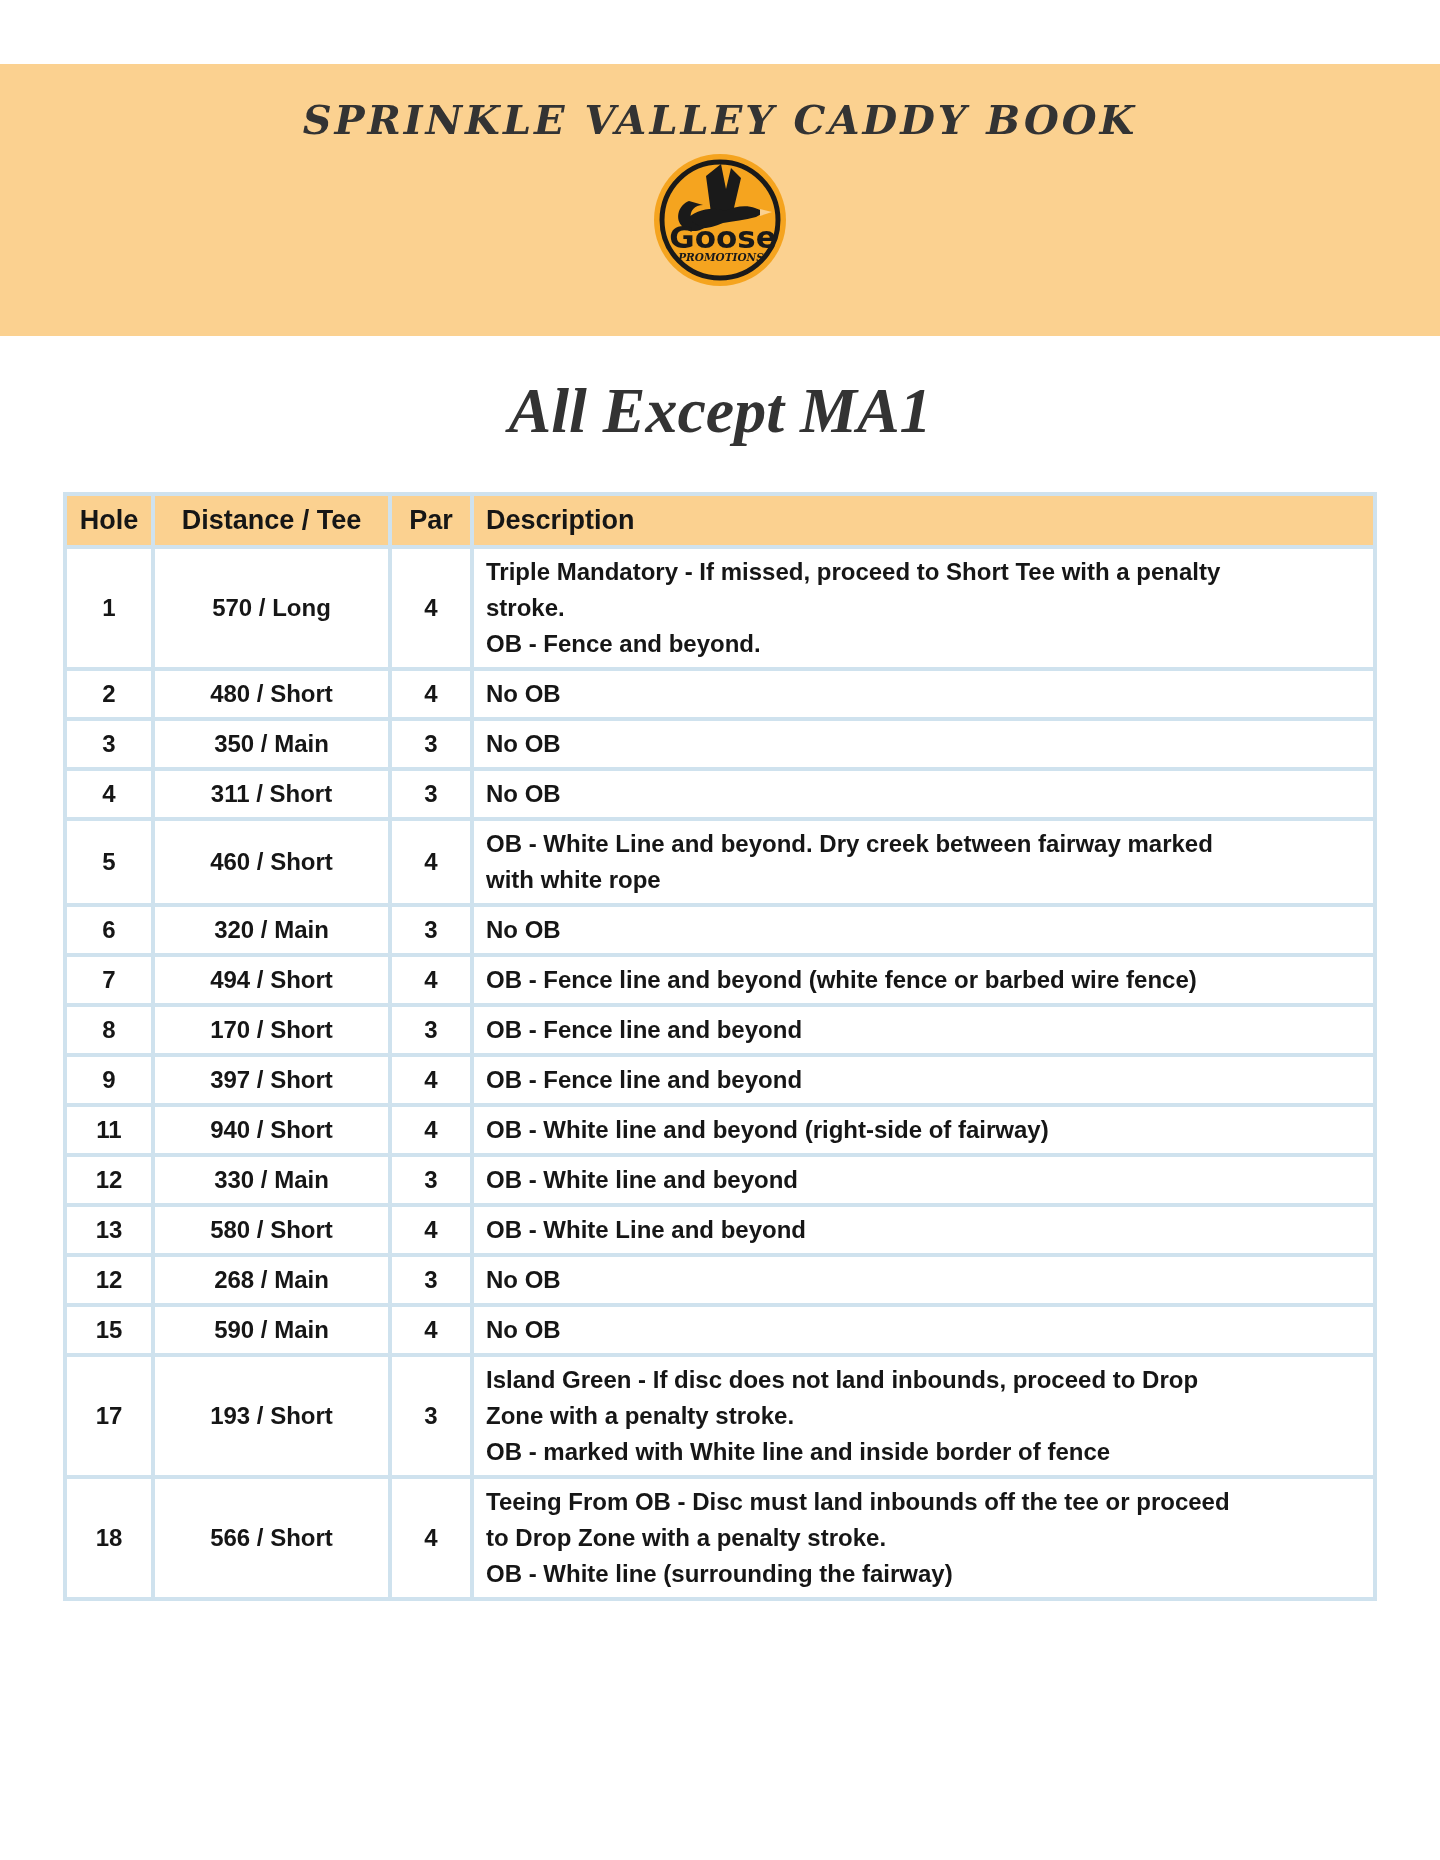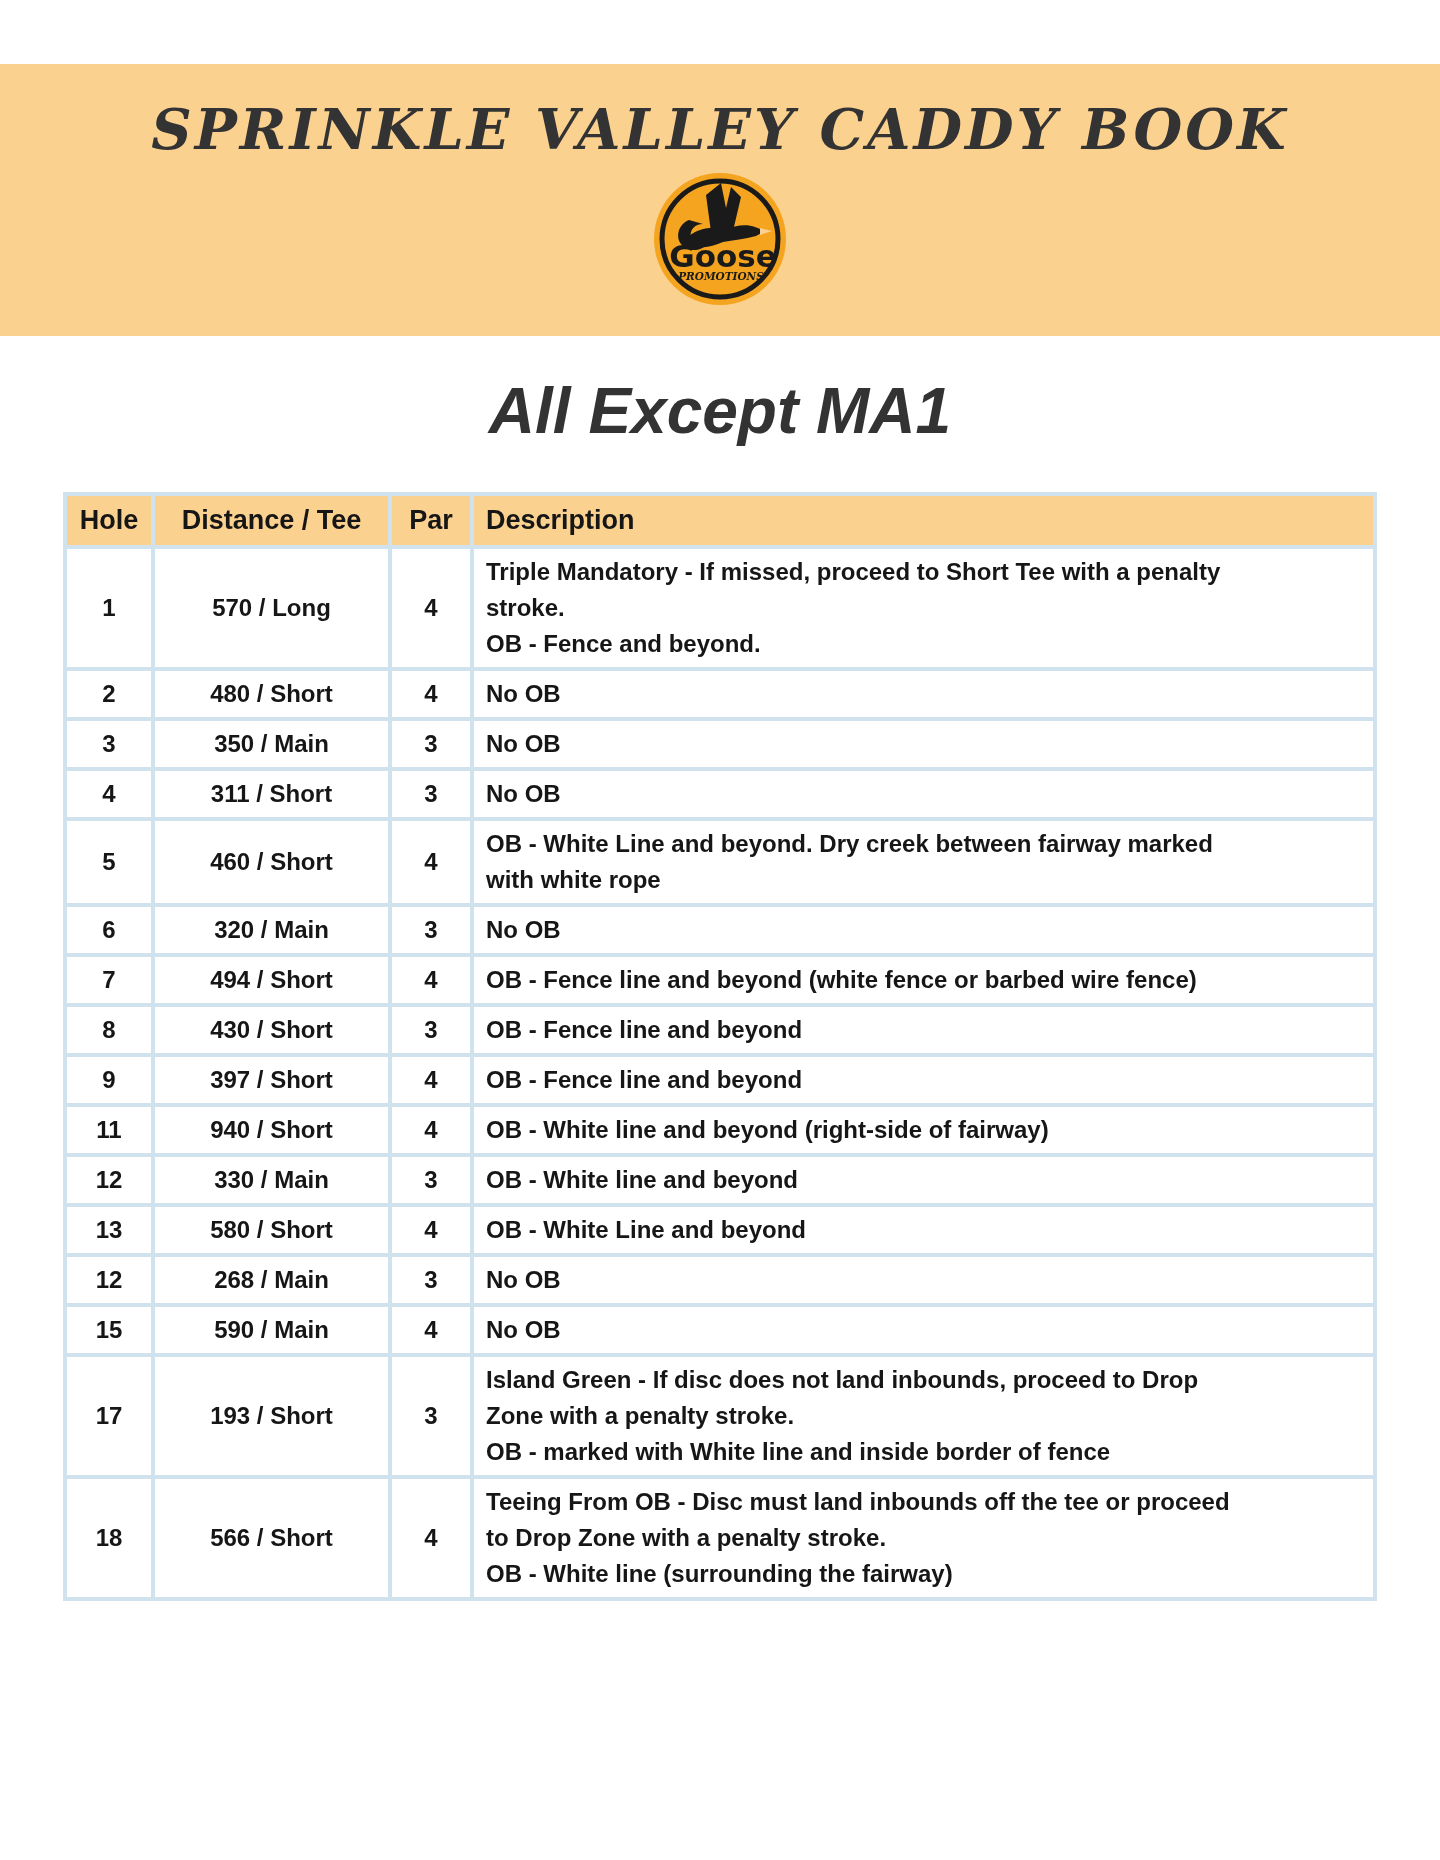--- a/index.html
+++ b/index.html
@@ -17,31 +17,31 @@
     background: var(--banner-bg, #FBD190);
     text-align: center;
     box-sizing: border-box;
     padding-top: 32px;
   }
   .banner-title {
     margin: 0;
     font-family: "DejaVu Serif", serif;
     font-style: italic;
     font-weight: bold;
-    font-size: 56px;
+    font-size: 40px;
     letter-spacing: 3px;
     color: var(--title-color, #333);
     white-space: nowrap;
   }
   .logo { margin-top: 8px; text-align: right; }
   .logo svg { display: block; margin: 0 auto; }
   .section-heading {
     margin: 38px 0 0 0;
     text-align: center;
-    font-family: Liberation Sans, sans-serif;
+    font-family: Liberation Serif, serif;
     font-style: italic;
     font-weight: bold;
     font-size: 64px;
     color: var(--title-color, #333);
   }
   table.caddy {
     border-collapse: collapse;
     table-layout: fixed;
     width: 1314px;
     margin: 44px auto 16px auto;
@@ -168,21 +168,21 @@
 
   <tr>
     <td class="c-hole">7</td>
     <td class="c-dist">494 / Short</td>
     <td class="c-par">4</td>
     <td class="c-desc">OB - Fence line and beyond (white fence or barbed wire fence)</td>
   </tr>
 
   <tr>
     <td class="c-hole">8</td>
-    <td class="c-dist">430 / Short</td>
+    <td class="c-dist">170 / Short</td>
     <td class="c-par">3</td>
     <td class="c-desc">OB - Fence line and beyond</td>
   </tr>
 
   <tr>
     <td class="c-hole">9</td>
     <td class="c-dist">397 / Short</td>
     <td class="c-par">4</td>
     <td class="c-desc">OB - Fence line and beyond</td>
   </tr>

